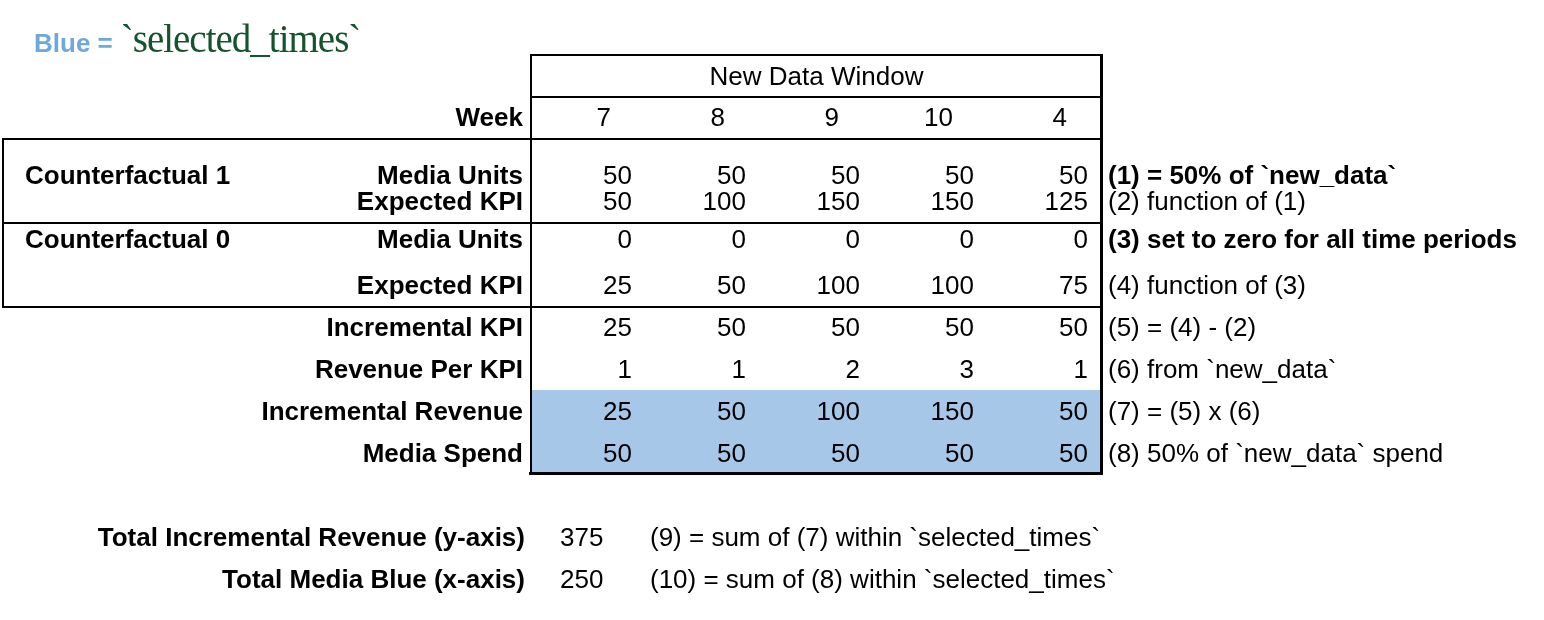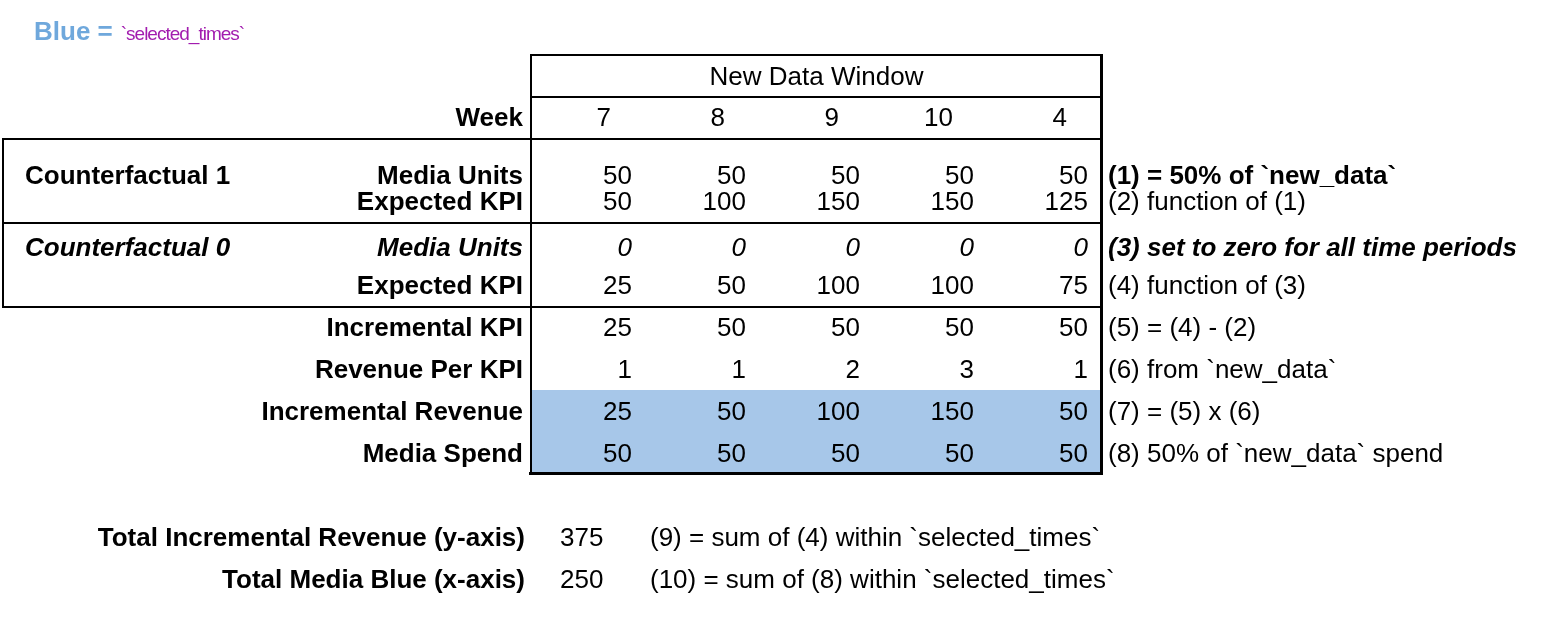--- a/index.html
+++ b/index.html
@@ -8,21 +8,21 @@
     width:1544px;height:620px;
     background:#ffffff;
     font-family:"Liberation Sans", sans-serif;
     font-size:26px;
     color:#000;
     overflow:hidden;
   }
   
   .legend{position:absolute;left:10px;top:16px;display:flex;align-items:baseline;white-space:nowrap;}
   .legend-prefix{font-weight:bold;color:#6fa8dc;margin-left:24px;}
-  .legend-code{font-family:Liberation Sans, sans-serif;font-size:19px;color:#a21caf;margin-left:8px;letter-spacing:-1px;}
+  .legend-code{font-family:Liberation Serif, serif;font-size:39px;color:#14532d;margin-left:8px;letter-spacing:-1px;}
   
   .hl{position:absolute;left:532px;top:390px;width:568px;height:82px;background:#a7c7e9;}
   
   .bline{position:absolute;background:#000;}
   
   .trow{position:absolute;left:0;width:1400px;height:42px;line-height:42px;white-space:nowrap;}
   .cell{position:absolute;width:114px;text-align:right;padding-right:12px;box-sizing:border-box;}
   .c0{left:530px}.c1{left:644px}.c2{left:758px}.c3{left:872px}.c4{left:986px}
   .week-cell{padding-right:33px;}
   .rowlabel{position:absolute;left:0;width:523px;text-align:right;font-weight:bold;}
@@ -82,21 +82,21 @@
   <div class="trow" style="top:180px;">
     <span class="rowlabel">Expected KPI</span>
     <span class="cell c0">50</span>
     <span class="cell c1">100</span>
     <span class="cell c2">150</span>
     <span class="cell c3">150</span>
     <span class="cell c4">125</span>
     <span class="note">(2) function of (1)</span>
   </div>
 
-  <div class="trow" style="top:226px;font-style:italic;">
+  <div class="trow" style="top:218px;">
     <span class="grouplabel">Counterfactual 0</span>
     <span class="rowlabel">Media Units</span>
     <span class="cell c0">0</span>
     <span class="cell c1">0</span>
     <span class="cell c2">0</span>
     <span class="cell c3">0</span>
     <span class="cell c4">0</span>
     <span class="note bold">(3) set to zero for all time periods</span>
   </div>
 
@@ -146,21 +146,21 @@
     <span class="cell c1">50</span>
     <span class="cell c2">50</span>
     <span class="cell c3">50</span>
     <span class="cell c4">50</span>
     <span class="note">(8) 50% of `new_data` spend</span>
   </div>
 
   <div class="trow" style="top:516px;">
     <span class="total-label">Total Incremental Revenue (y-axis)</span>
     <span class="total-value">375</span>
-    <span class="total-note">(9) = sum of (4) within `selected_times`</span>
+    <span class="total-note">(9) = sum of (7) within `selected_times`</span>
   </div>
   <div class="trow" style="top:558px;">
     <span class="total-label">Total Media Blue (x-axis)</span>
     <span class="total-value">250</span>
     <span class="total-note">(10) = sum of (8) within `selected_times`</span>
   </div>
 
 </div>
 
 </body></html>

